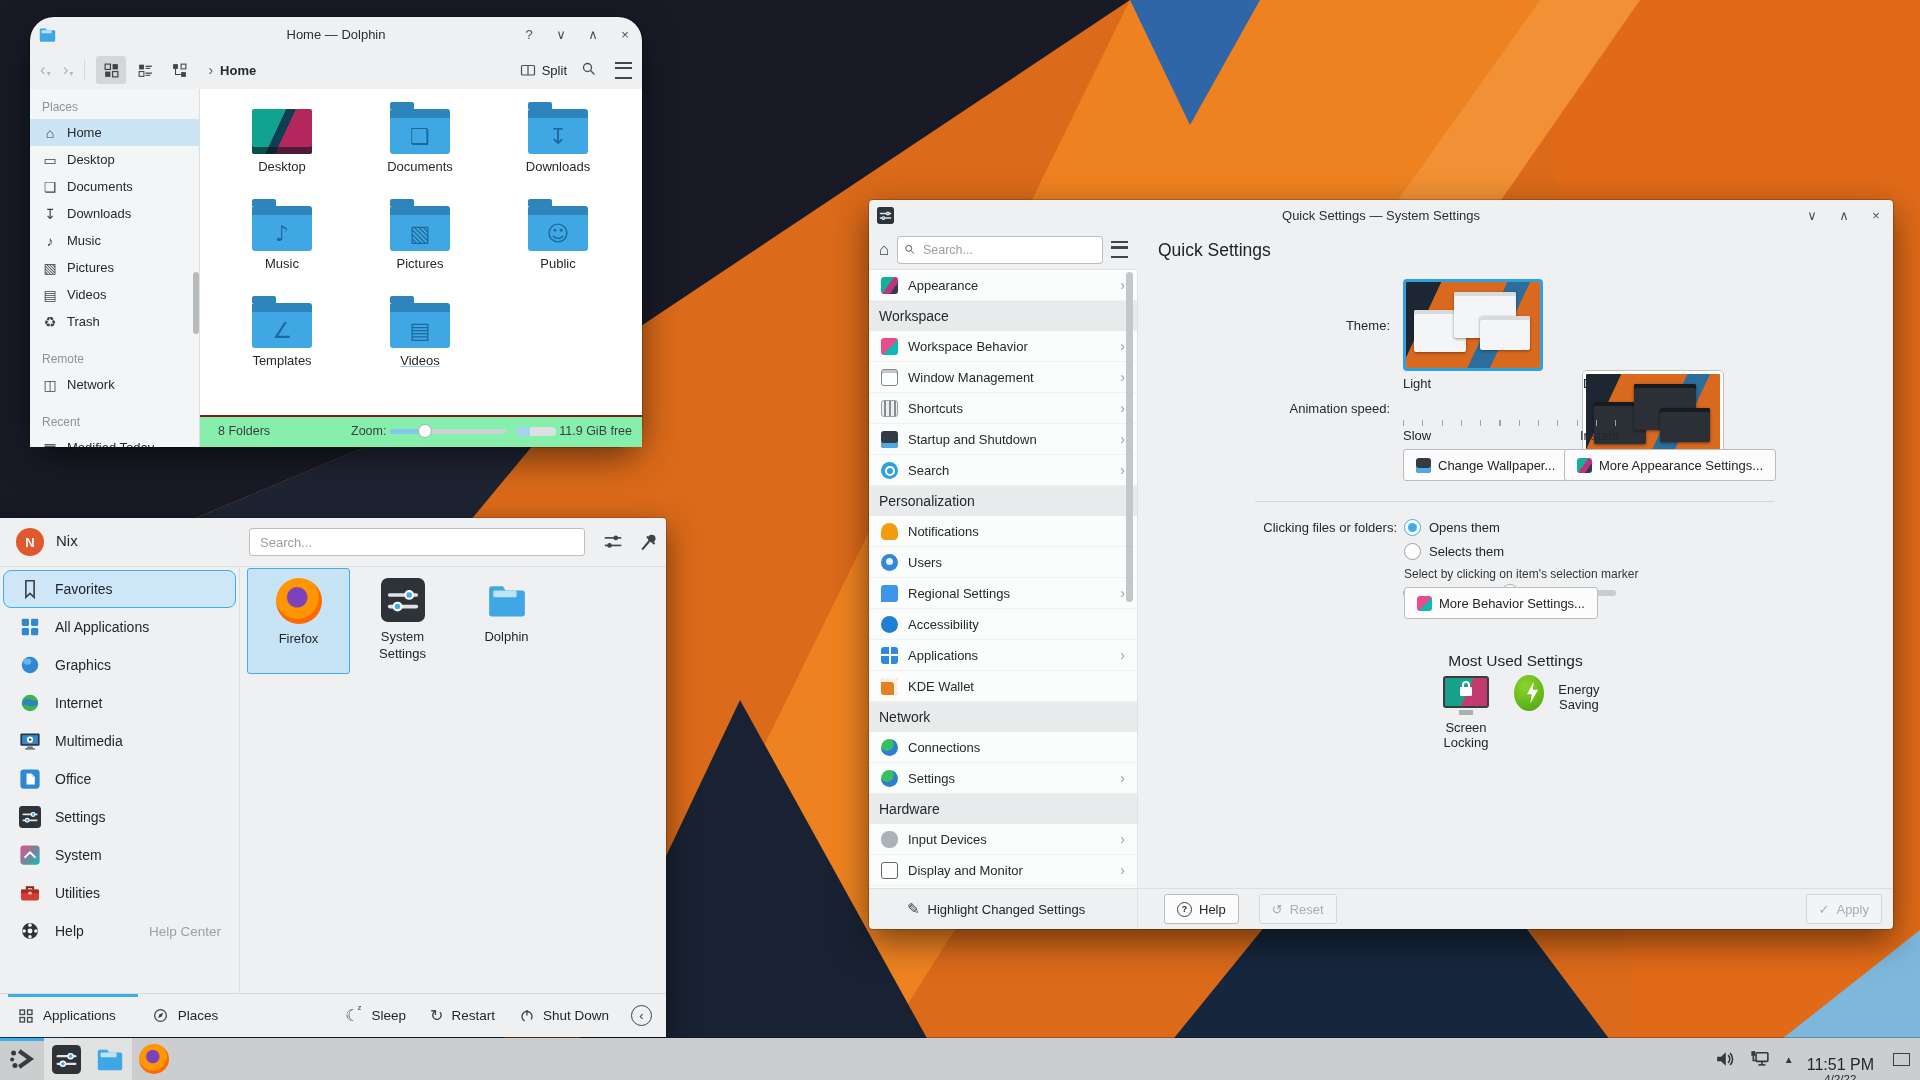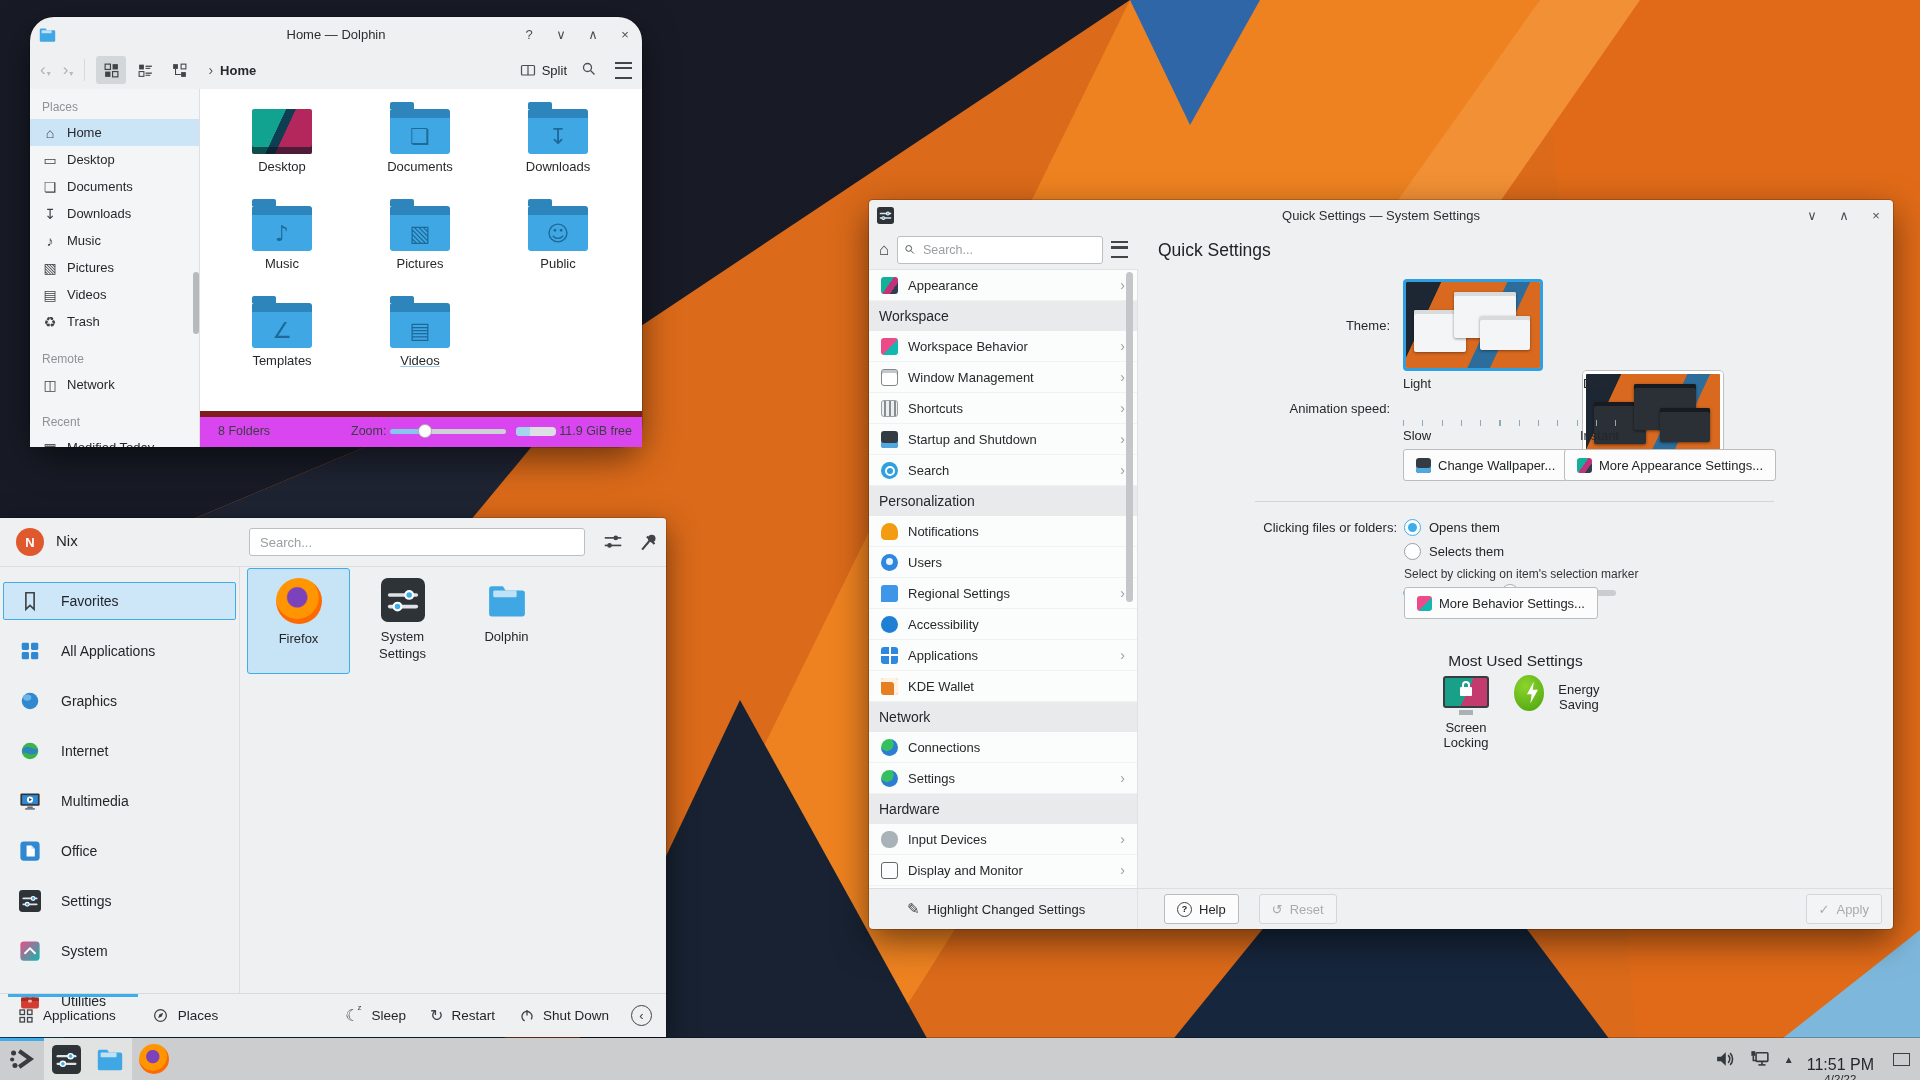--- a/index.html
+++ b/index.html
@@ -45,21 +45,21 @@
   .prow{height:27px;display:flex;align-items:center;gap:9px;padding-left:12px;font-size:13px;color:#26292c;}
   .prow .picon{width:16px;text-align:center;font-size:14px;color:#3e4347;}
   .prow.sel{background:#cbe4f6;}
   .mt12{margin-top:12px;}
   .dscroll{position:absolute;left:163px;top:255px;width:6px;height:62px;border-radius:3px;background:#b7babd;}
   .dview{position:absolute;top:72px;left:170px;right:0;bottom:30px;background:#fff;overflow:hidden;}
   .dgrid{display:grid;grid-template-columns:repeat(3,112px);grid-auto-rows:97px;padding:12px 0 0 26px;column-gap:26px;}
   .dtile{display:flex;flex-direction:column;align-items:center;}
   .dtile .dlabel{margin-top:5px;font-size:13px;color:#26292c;}
   .dtile .dlabel.hovered{text-decoration:underline;text-decoration-color:#9ec9e8;}
-  .dstatus{position:absolute;left:170px;right:0;bottom:0;height:30px;background:#d946ef;border-top:6px solid #7f1d1d;}
+  .dstatus{position:absolute;left:170px;right:0;bottom:0;height:30px;background:#86efac;border-top:2px solid #7f1d1d;}
   .dstatus .st{position:absolute;top:7px;font-size:12.5px;color:#3a3e42;}
   .zslider{position:absolute;left:190px;top:12px;width:116px;height:5px;border-radius:3px;
     background:linear-gradient(90deg,#85c6ec 0 30%,#ccd1d4 30%);}
   .zslider .knob{position:absolute;left:28px;top:-5px;width:14px;height:14px;border-radius:50%;background:#fdfdfd;
     border:1px solid #a9aeb1;box-sizing:border-box;}
   .gauge{position:absolute;left:316px;top:10px;width:40px;height:9px;border-radius:4px;background:#dce0e2;overflow:hidden;}
   .gauge i{display:block;width:35%;height:100%;background:#a5d4f1;}
   
   .syss{left:869px;top:200px;width:1024px;height:729px;}
   .syss .titlebar{height:30px;}
@@ -139,22 +139,22 @@
     box-shadow:0 10px 30px rgba(0,0,0,.5),0 0 0 1px rgba(0,0,0,.15);border-radius:0 3px 0 0;}
   .lheader{position:relative;height:48px;border-bottom:1px solid #dcdee0;display:flex;align-items:center;}
   .avatar{position:absolute;left:16px;top:10px;width:28px;height:28px;border-radius:50%;background:#e0592e;color:#fff;
     display:flex;align-items:center;justify-content:center;font-size:13px;font-weight:bold;}
   .uname{position:absolute;left:56px;top:14px;font-size:15px;color:#232629;}
   .lsearch{position:absolute;left:249px;top:10px;width:336px;height:28px;background:#fff;border:1px solid #bcc0c3;
     border-radius:3px;box-sizing:border-box;padding:0 8px;display:flex;align-items:center;}
   .lsearch input{border:0;outline:0;width:100%;font-size:13px;background:transparent;}
   .hico{position:absolute;top:13px;width:22px;height:22px;}
   .lside{position:absolute;top:48px;left:0;width:240px;bottom:43px;border-right:1px solid #dcdee0;padding-top:4px;box-sizing:border-box;}
-  .lrow{height:38px;display:flex;align-items:center;gap:19px;padding:0 4px 0 14px;margin:12px 3px;font-size:14px;
-    color:#232629;border:1px solid transparent;border-radius:2px;box-sizing:border-box;}
+  .lrow{height:38px;display:flex;align-items:center;gap:13px;padding:0 4px 0 14px;margin:0 3px;font-size:14px;
+    color:#232629;border:1px solid transparent;border-radius:8px;box-sizing:border-box;}
   .lrow.sel{background:#cde6f8;border-color:#3daee9;}
   .lrow .trail{margin-left:auto;color:#9ca1a4;padding-right:10px;font-size:13.5px;}
   .lic{width:24px;height:24px;flex:none;display:flex;align-items:center;justify-content:center;}
   .lfavs{position:absolute;top:48px;left:241px;right:0;bottom:43px;}
   .ftile{position:absolute;top:2px;width:103px;height:106px;display:flex;flex-direction:column;align-items:center;
     border:1px solid transparent;border-radius:3px;box-sizing:border-box;padding-top:9px;}
   .ftile.sel{background:#c7e3f6;border-color:#3daee9;}
   .ftile .flab{margin-top:7px;font-size:13px;text-align:center;width:92px;line-height:1.3;color:#232629;}
   .lfoot{position:absolute;bottom:0;left:0;right:0;height:43px;border-top:1px solid #d8dadb;display:flex;align-items:center;font-size:13.5px;}
   .lfoot .ind{position:absolute;top:0;left:8px;width:130px;height:3px;background:#3daee9;}

